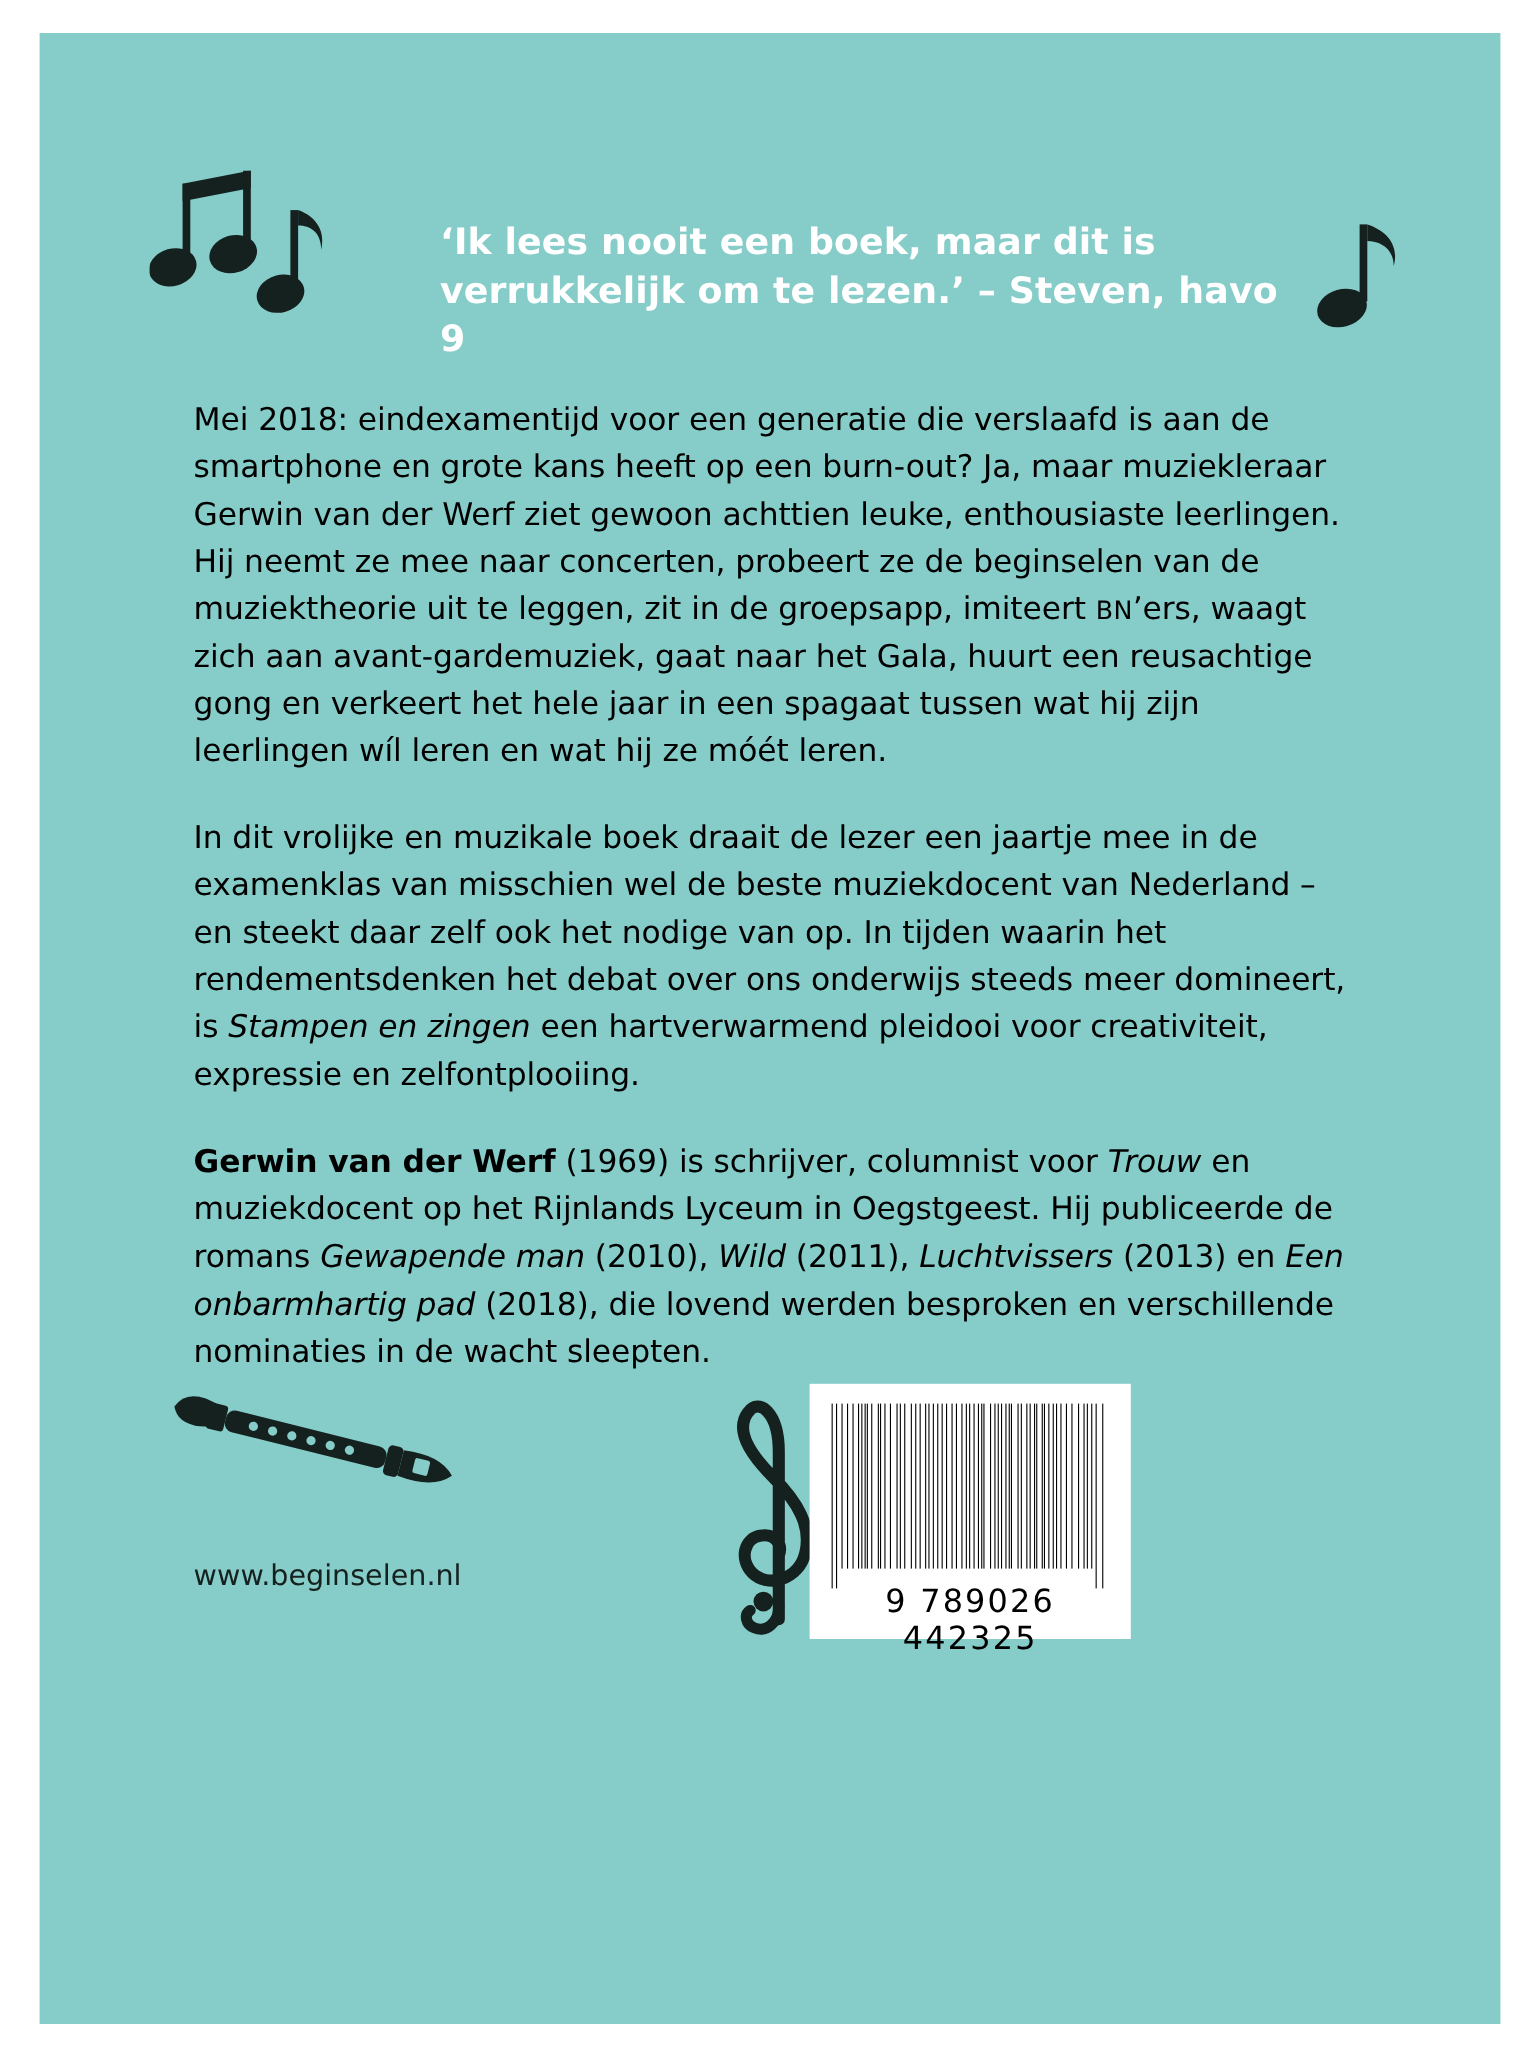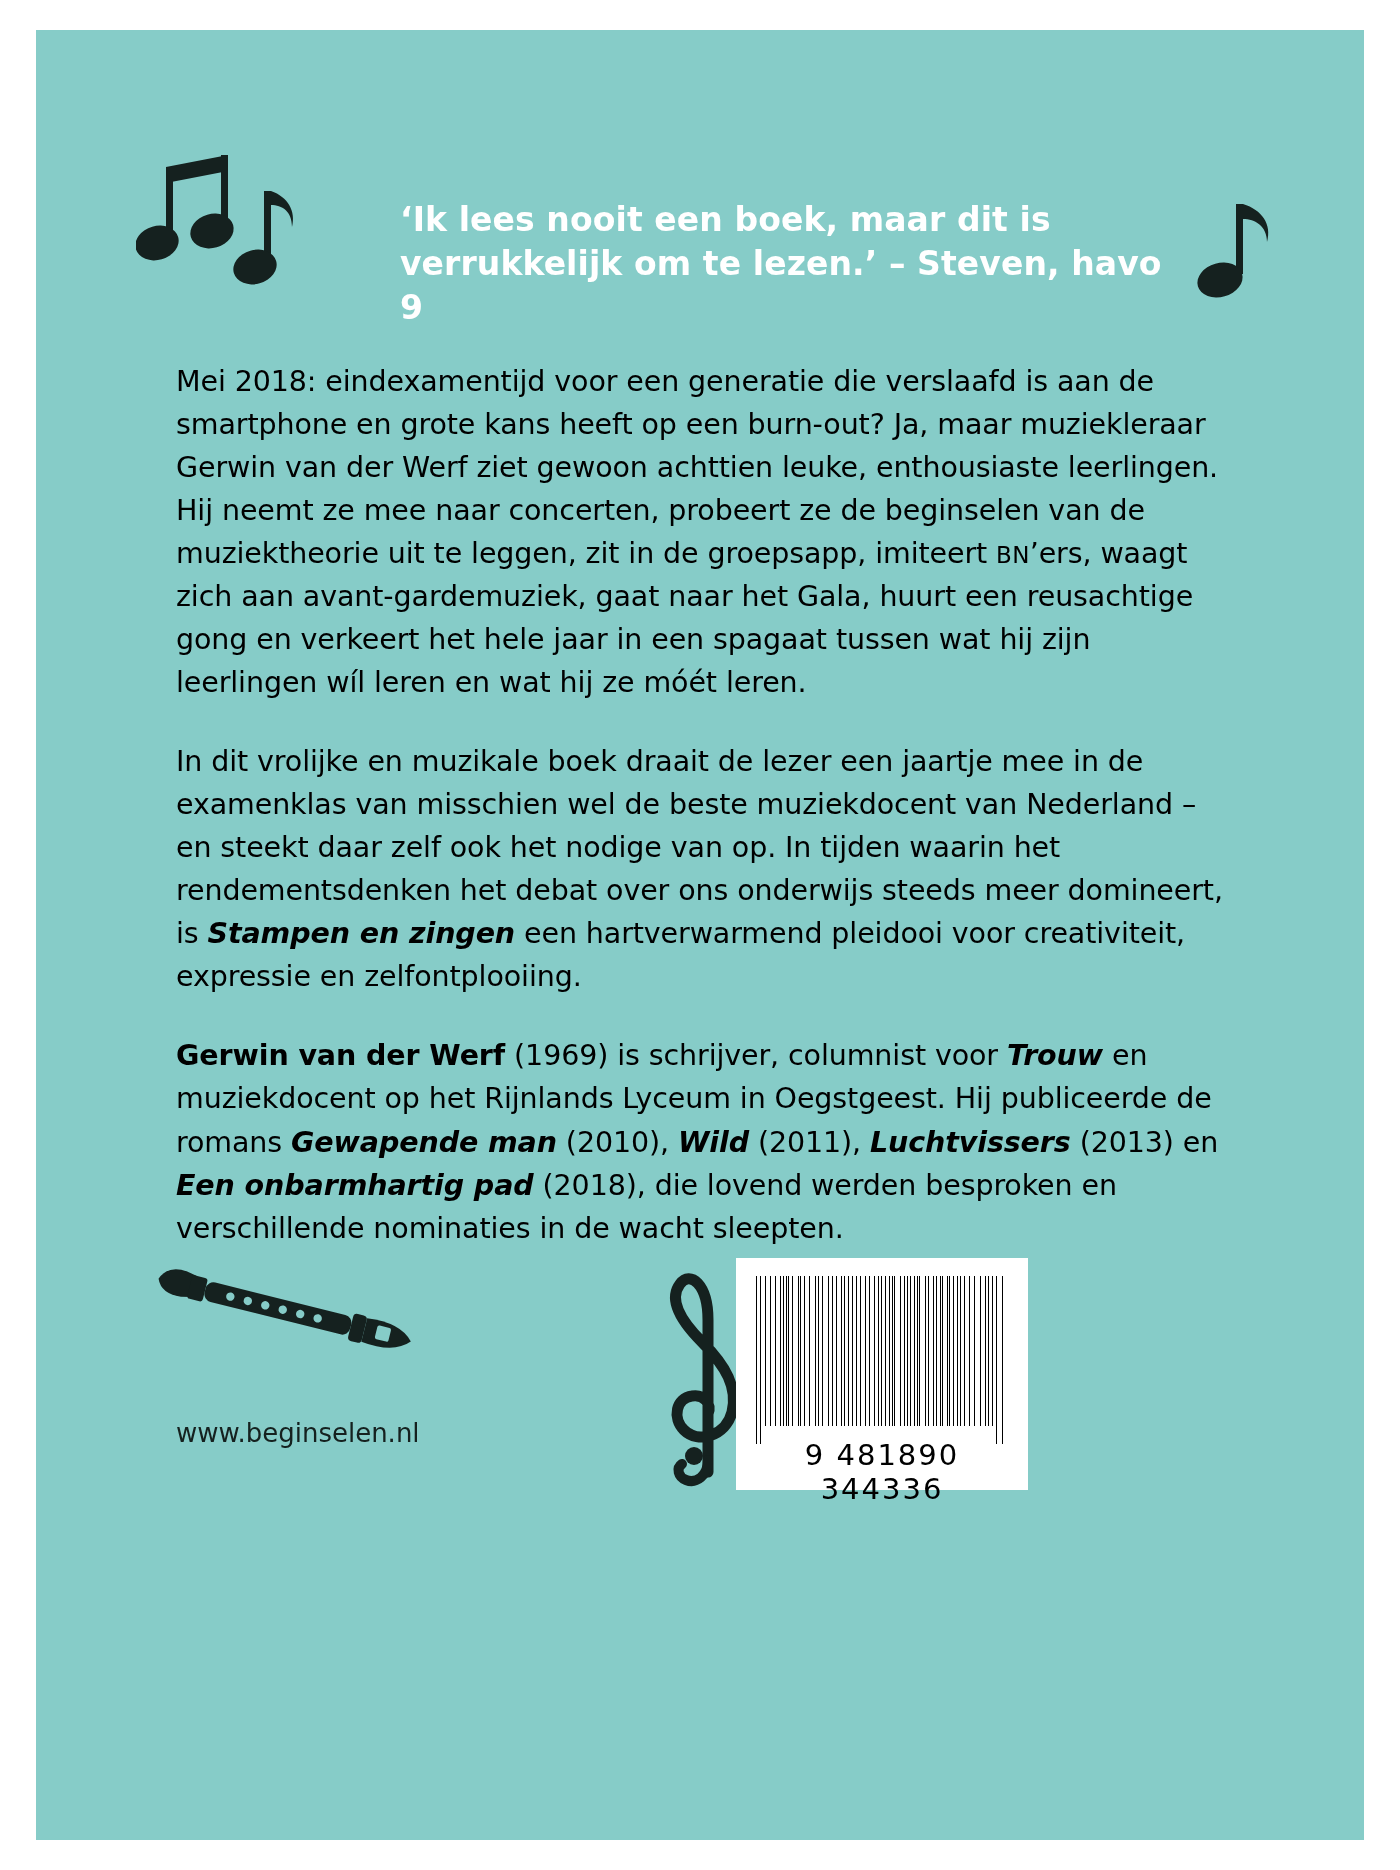--- a/index.html
+++ b/index.html
@@ -73,21 +73,20 @@
   }
   .body-text p:last-child {
     margin-bottom: 0;
   }
   .smallcaps {
     font-size: 23px;
     letter-spacing: 0.3px;
   }
   em {
     font-style: italic;
-    font-weight: bold;
   }
   strong {
     font-weight: bold;
   }
   
   .recorder {
     position: absolute;
     left: 108px;
     top: 1238px;
     width: 310px;
@@ -286,16 +285,16 @@
         <i style="width: 5px; margin-right: 5px;"></i>
         <i style="width: 3px; margin-right: 4px;"></i>
         <i style="width: 5px; margin-right: 5px;"></i>
         <i style="width: 4px; margin-right: 5px;"></i>
         <i style="width: 5px; margin-right: 2px;"></i>
         <i style="width: 5px; margin-right: 3px;"></i>
         <i style="width: 4px; margin-right: 4px;"></i>
         <i class="tall" style="width: 5px; margin-right: 5px;"></i>
         <i class="tall" style="width: 4px; margin-right: 5px;"></i>
       </div>
-    <div class="barcode-digits">9 481890 344336</div>
+    <div class="barcode-digits">9 789026 442325</div>
   </div>
 
 </div>
 
 </body></html>

